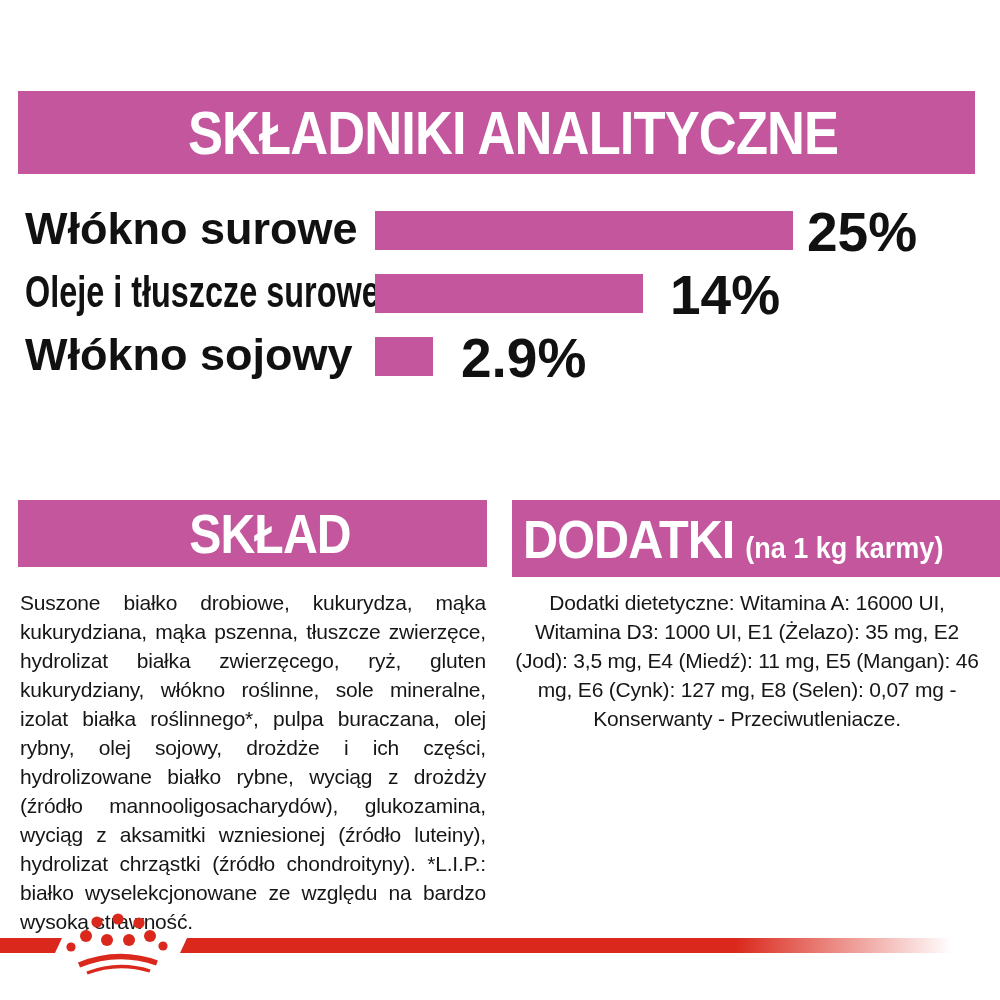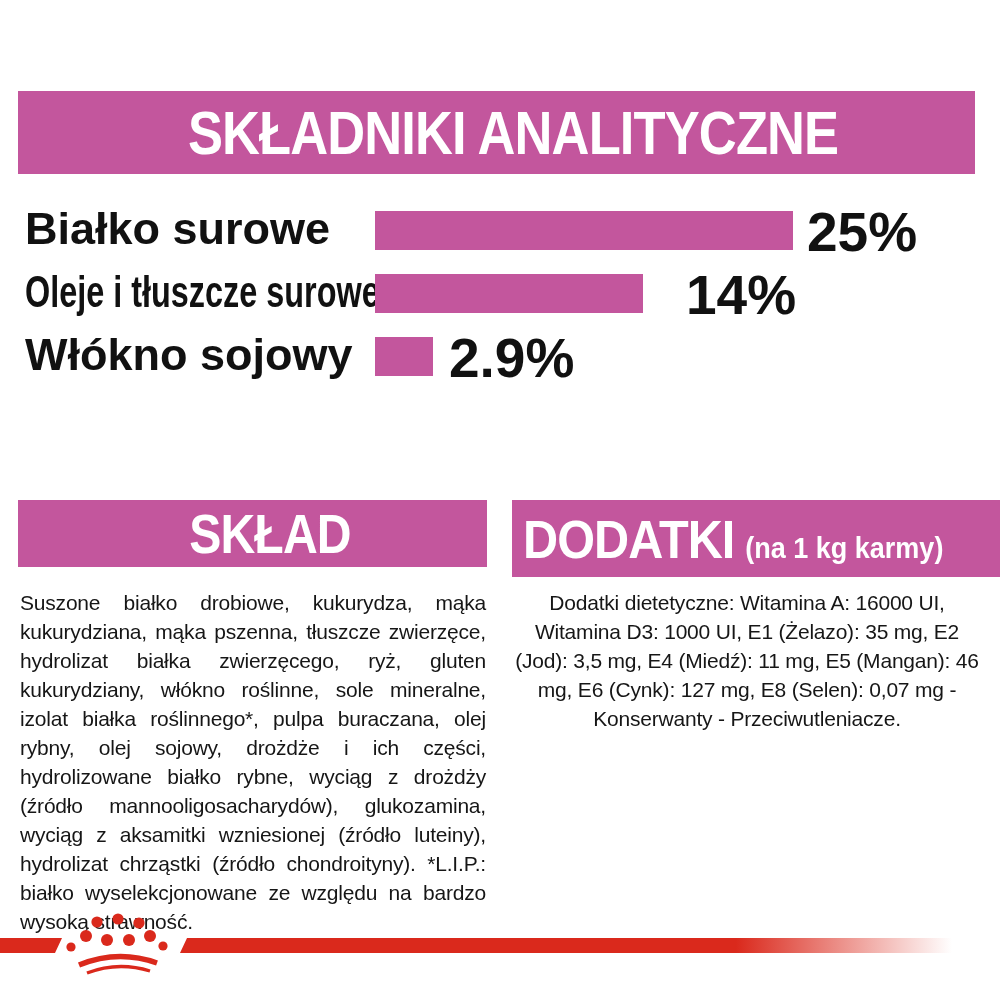--- a/index.html
+++ b/index.html
@@ -43,31 +43,31 @@
   .crown { left: 64px; top: 909px; width: 106px; height: 70px; }
 </style>
 </head>
 <body>
 
 <div class="abs banner banner-top">
   <div class="banner-title-xl">SKŁADNIKI ANALITYCZNE</div>
 </div>
 
 <div>
-  <div class="abs bar-label" style="top: 203px;">Białko surowe</div>
+  <div class="abs bar-label" style="top: 203px;">Włókno surowe</div>
   <div class="abs bar" style="top: 211px; width: 418px; background: rgb(195, 86, 157);"></div>
   <div class="abs bar-value" style="top: 200px; left: 807px;">25%</div>
 
   <div class="abs bar-label condensed" style="top: 266px;">Oleje i tłuszcze surowe</div>
   <div class="abs bar" style="top: 274px; width: 268px; background: rgb(195, 86, 157);"></div>
-  <div class="abs bar-value" style="top: 263px; left: 686px;">14%</div>
+  <div class="abs bar-value" style="top: 263px; left: 670px;">14%</div>
 
   <div class="abs bar-label" style="top: 329px;">Włókno sojowy</div>
   <div class="abs bar" style="top: 337px; width: 58px; background: rgb(195, 86, 157);"></div>
-  <div class="abs bar-value" style="top: 326px; left: 449px;">2.9%</div>
+  <div class="abs bar-value" style="top: 326px; left: 461px;">2.9%</div>
 </div>
 
 <div class="abs banner banner-left">
   <div class="banner-title-lg">SKŁAD</div>
 </div>
 <div class="abs para para-sklad">Suszone białko drobiowe, kukurydza, mąka kukurydziana, mąka pszenna, tłuszcze zwierzęce, hydrolizat białka zwierzęcego, ryż, gluten kukurydziany, włókno roślinne, sole mineralne, izolat białka roślinnego*, pulpa buraczana, olej rybny, olej sojowy, drożdże i ich części, hydrolizowane białko rybne, wyciąg z drożdży (źródło mannooligosacharydów), glukozamina, wyciąg z aksamitki wzniesionej (źródło luteiny), hydrolizat chrząstki (źródło chondroityny). *L.I.P.: białko wyselekcjonowane ze względu na bardzo wysoką strawność.</div>
 
 <div class="abs banner banner-right">
   <div class="titlewrap">
     <span class="banner-title-dodatki">DODATKI</span>

